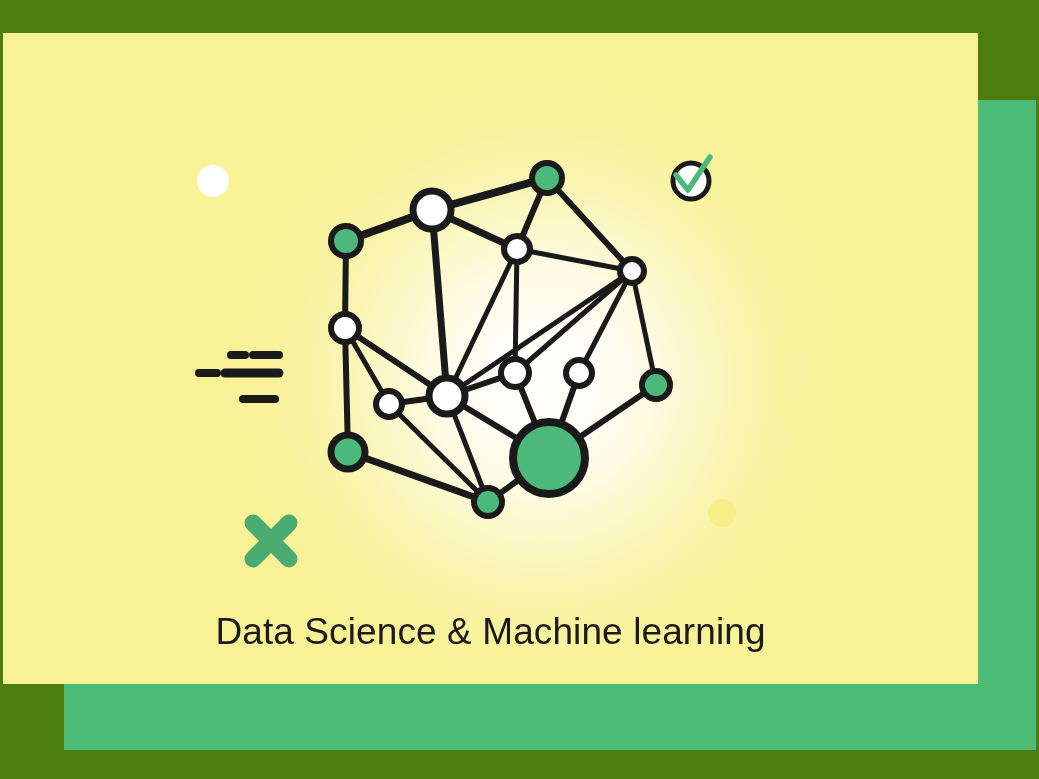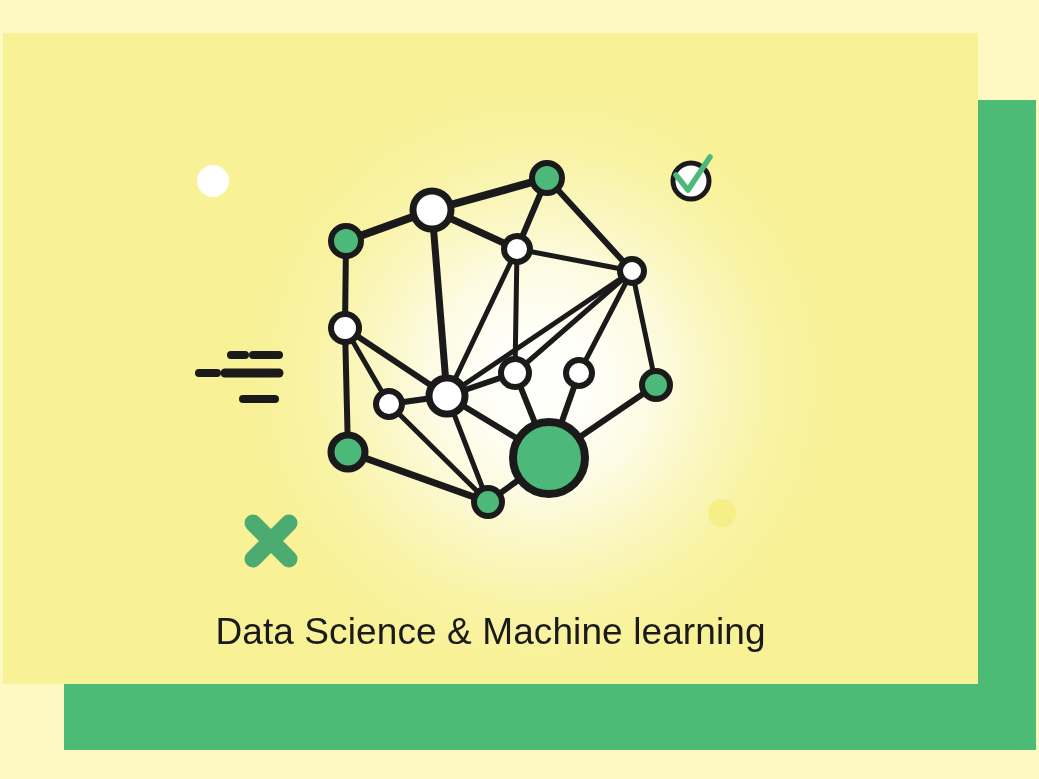--- a/index.html
+++ b/index.html
@@ -12,21 +12,21 @@
   body {
     width: 1039px;
     height: 779px;
     font-family: "Liberation Sans", sans-serif;
     overflow: hidden;
   }
   #stage {
     position: relative;
     width: 1039px;
     height: 779px;
-    background: #fef9c3;
+    background: #4d7c0f;
   }
   
   .card-green {
     position: absolute;
     left: 64px;
     top: 100px;
     width: 972px;
     height: 650px;
     background: #4cbb76;
   }

